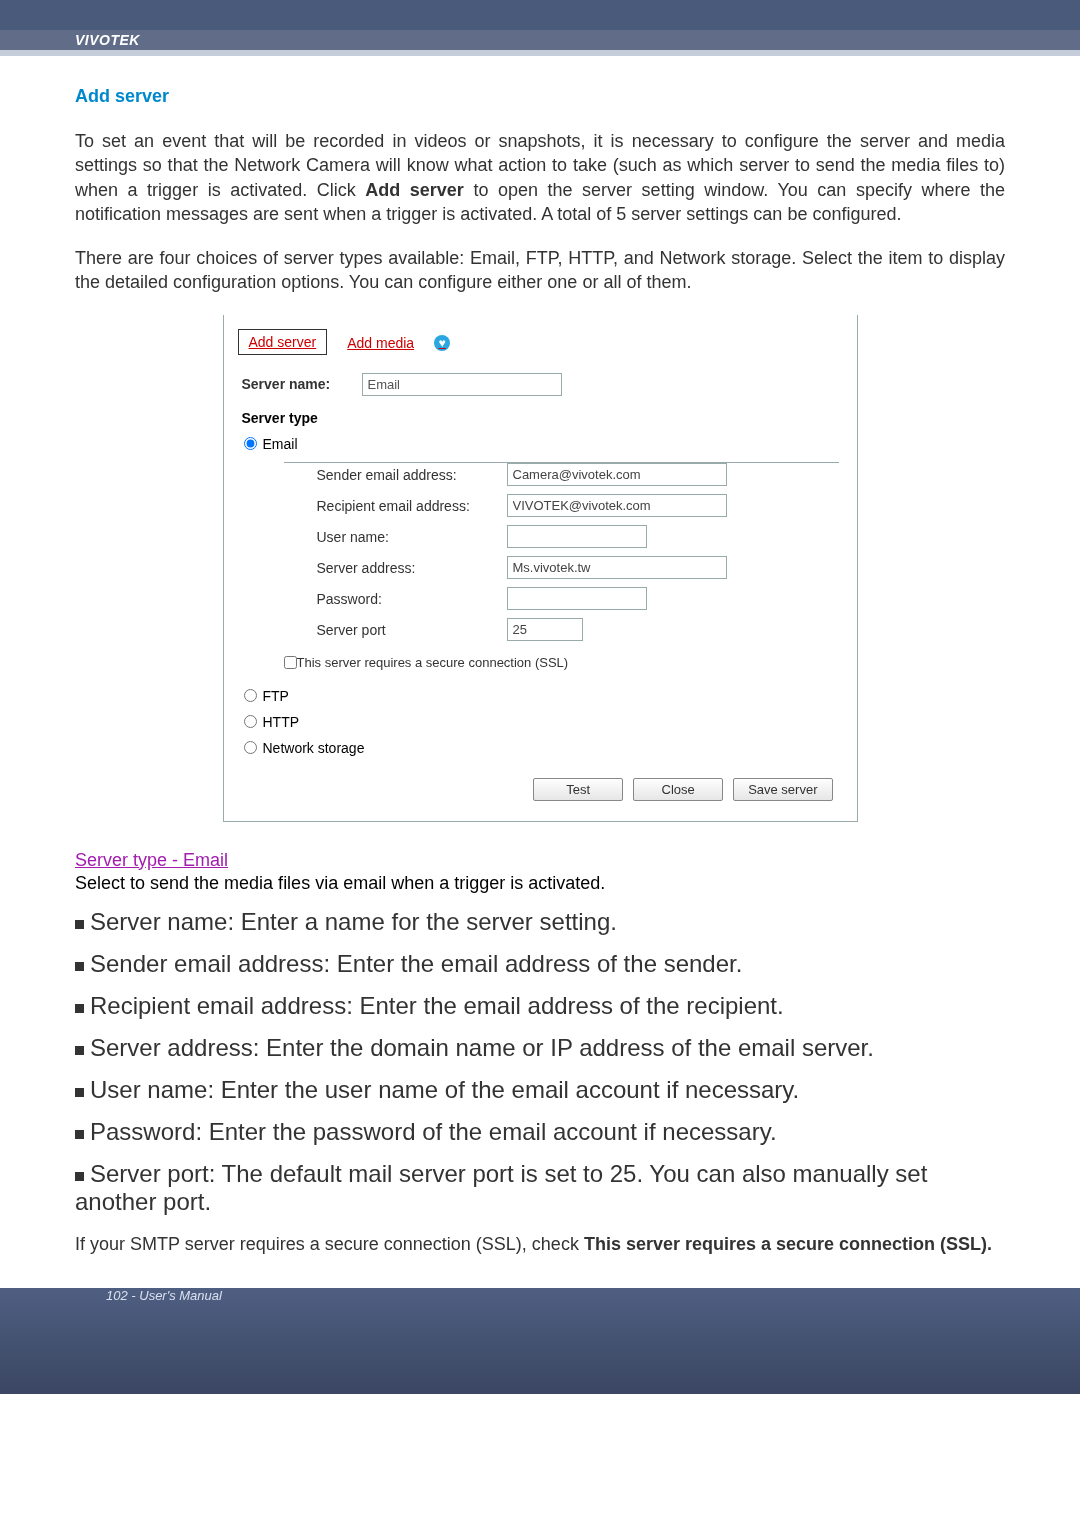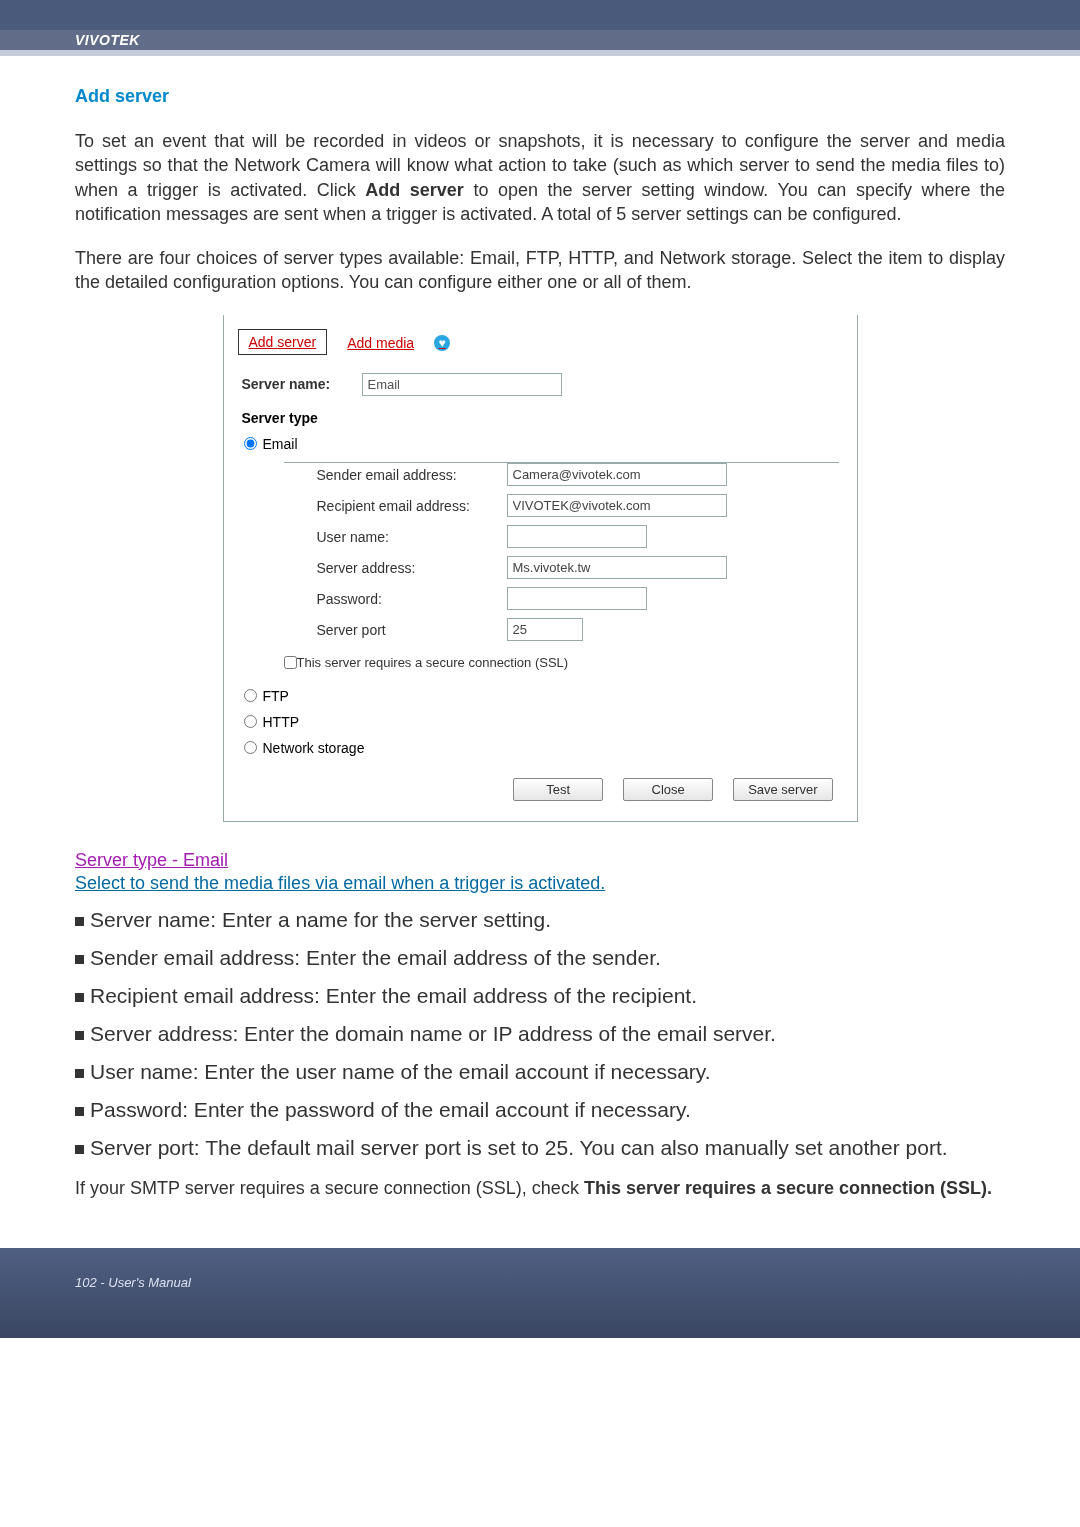--- a/index.html
+++ b/index.html
@@ -3,21 +3,21 @@
 <meta charset="utf-8">
 <style>
 * { margin: 0; padding: 0; box-sizing: border-box; }
 body { font-family: Arial, Helvetica, sans-serif; width: 1080px; background: #fff; }
 
 .top-stripe { height: 30px; background: #4a5a7a; }
 .header-band { height: 20px; background: #606c88; display: flex; align-items: center; padding-left: 75px; }
 .brand { color: #fff; font-style: italic; font-weight: bold; font-size: 14px; letter-spacing: 0.5px; }
 .sub-stripe { height: 6px; background: #c5cddb; }
 
-.content { padding: 30px 75px 48px 75px; }
+.content { padding: 30px 75px 32px 75px; }
 
 .section-title { color: #0088cc; font-weight: bold; font-size: 18px; margin-bottom: 22px; }
 
 .para { color: #333; font-size: 18px; line-height: 1.35; margin-bottom: 20px; text-align: justify; }
 .para b { font-weight: bold; }
 
 .panel-wrap { display: flex; justify-content: center; margin: 8px 0 28px 0; }
 .panel { border: 1px solid #9aa; border-top: none; width: 635px; background: #fff; }
 
 .tabs { display: flex; align-items: flex-end; gap: 10px; padding: 14px 0 0 14px; margin-bottom: 12px; }
@@ -47,30 +47,30 @@
 .field-row input { width: 220px; border: 1px solid #9aa; padding: 3px 5px; font-size: 13px; color: #444; }
 .field-row.short input { width: 76px; }
 .field-row.small input { width: 140px; }
 
 .divider-top { border-top: 1px solid #9aa; }
 .grid .field-row { border-bottom: 1px solid transparent; }
 .grid .field-row .flabel { border-right: none; }
 
 .ssl-line { margin-left: 42px; display: flex; align-items: center; font-size: 13px; color: #333; padding: 6px 0 10px 0; }
 
-.btn-bar { display: flex; justify-content: flex-end; gap: 20px; padding: 12px 6px 4px 6px; }
+.btn-bar { display: flex; justify-content: flex-end; gap: 10px; padding: 12px 6px 4px 6px; }
 .btn { border: 1px solid #888; background: linear-gradient(#fefefe, #e6e6e6); padding: 3px 14px; font-size: 13px; color: #333; border-radius: 2px; cursor: pointer; min-width: 90px; text-align: center; }
 
 .u { text-decoration: underline; }
-.bullet-line { font-size: 21px; color: #333; margin: 14px 0; }
+.bullet-line { font-size: 24px; color: #333; margin: 14px 0; }
 .bullet-line .sq { display: inline-block; width: 9px; height: 9px; background: #333; margin-right: 6px; vertical-align: 1px; }
 
 .closing { font-size: 18px; color: #333; text-align: justify; margin-top: 16px; line-height: 1.35; }
 
-.footer-band { height: 90px; background: linear-gradient(#4f5f82, #3a4662); display: flex; align-items: center; padding: 0 0 22px 75px; }
+.footer-band { height: 106px; background: linear-gradient(#4f5f82, #3a4662); display: flex; align-items: flex-start; padding: 0 0 22px 106px; }
 .footer-text { color: #dbe0ef; font-style: italic; font-size: 13px; }
 </style>
 </head>
 <body>
 
 <div class="top-stripe"></div>
 <div class="header-band">
   <span class="brand">VIVOTEK</span>
 </div>
 <div class="sub-stripe"></div>
@@ -163,21 +163,21 @@
           <button class="btn">Save server</button>
         </div>
 
       </div>
     </div>
   </div>
 
   <div style="font-size:18px;color:#a21caf;">
     <span class="u">Server type - Email</span>
   </div>
-  <div style="font-size:18px;color:#0369a1;margin-top:2px;text-decoration:underline;">Select to send the media files via email when a trigger is activated.</div>
+  <div style="font-size:18px;color:#000000;margin-top:2px;">Select to send the media files via email when a trigger is activated.</div>
 
   <div class="bullet-line"><span class="sq"></span><span>Server name: Enter a name for the server setting.</span></div>
   <div class="bullet-line"><span class="sq"></span><span>Sender email address: Enter the email address of the sender.</span></div>
   <div class="bullet-line"><span class="sq"></span><span>Recipient email address: Enter the email address of the recipient.</span></div>
   <div class="bullet-line"><span class="sq"></span><span>Server address: Enter the domain name or IP address of the email server.</span></div>
   <div class="bullet-line"><span class="sq"></span><span>User name: Enter the user name of the email account if necessary.</span></div>
   <div class="bullet-line"><span class="sq"></span><span>Password: Enter the password of the email account if necessary.</span></div>
   <div class="bullet-line"><span class="sq"></span><span>Server port: The default mail server port is set to 25. You can also manually set another port.</span></div>
 
   <p class="closing">

